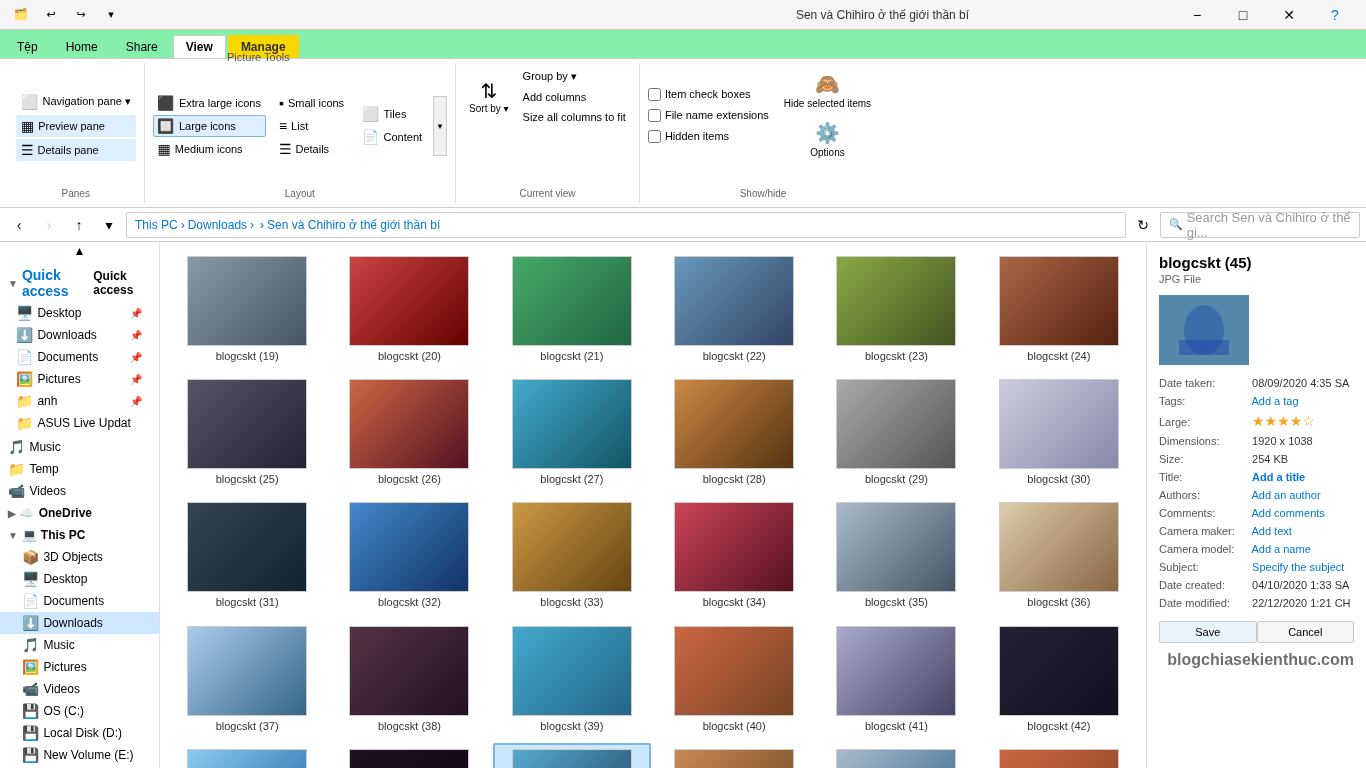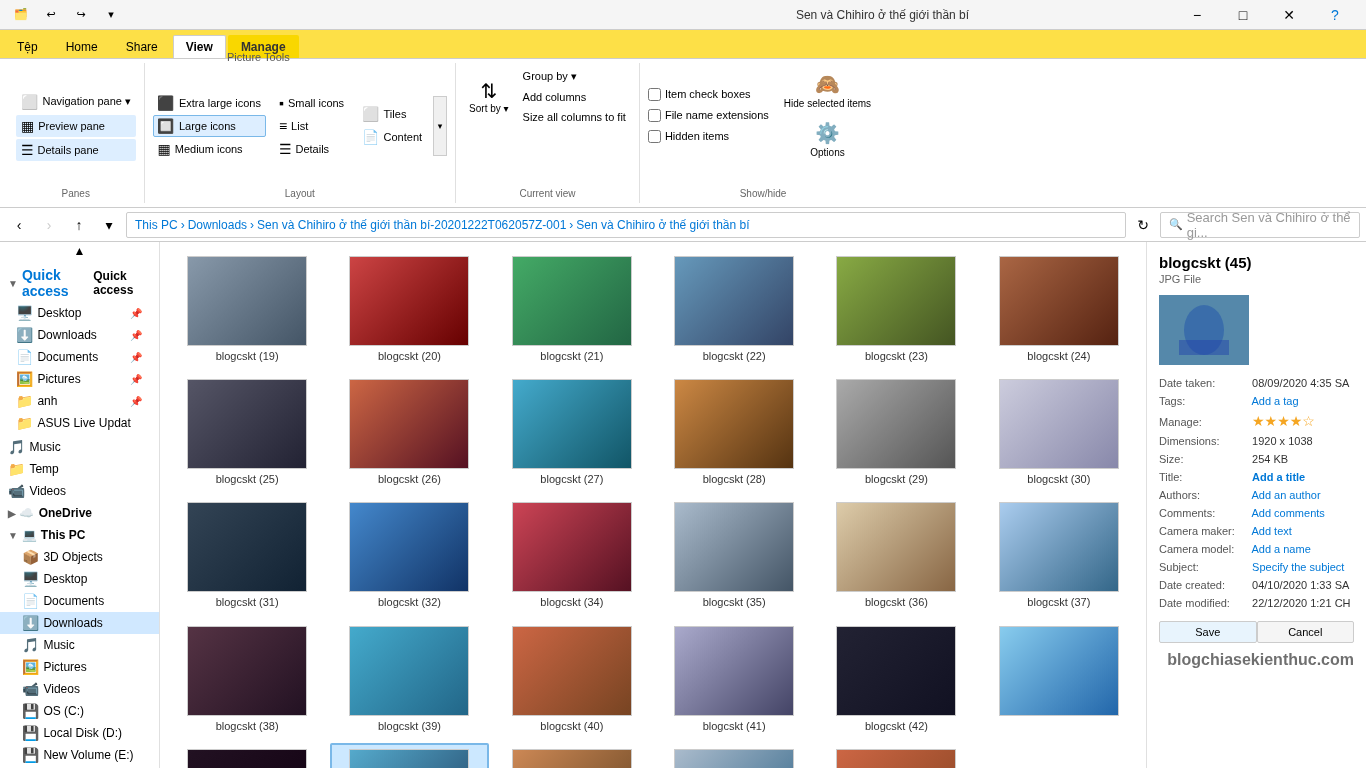--- a/index.html
+++ b/index.html
@@ -18,21 +18,21 @@
     .title-bar-title { flex: 1; text-align: center; font-size: 12px; color: #333; }
     .title-bar-controls { display: flex; gap: 0; }
     .title-bar-btn {
       width: 46px; height: 30px; border: none; background: transparent;
       font-size: 14px; cursor: pointer; display: flex; align-items: center; justify-content: center;
     }
     .qat-btn { width: 26px; height: 26px; border: none; background: transparent; cursor: pointer; font-size: 11px; border-radius: 2px; }
 
     
     .ribbon {
-      background: #fde047;
+      background: #86efac;
       border-bottom: 1px solid #ccc;
     }
     .ribbon-tabs {
       display: flex;
       height: 28px;
       align-items: flex-end;
       padding: 0 4px;
     }
     .ribbon-tab {
       padding: 4px 12px;
@@ -393,21 +393,20 @@
 <div class="address-bar">
   <button class="nav-btn">‹</button>
   <button class="nav-btn" disabled="">›</button>
   <button class="nav-btn">↑</button>
   <button class="nav-btn">▾</button>
   <div class="address-path">
     <span>This PC</span>
     <span class="address-sep">›</span>
     <span>Downloads</span>
     <span class="address-sep">›</span>
-    <span>Sen và Chihiro ở thế giới thần bí-20201222T062057Z-001</span>
     <span class="address-sep">›</span>
     <span>Sen và Chihiro ở thế giới thần bí</span>
   </div>
   <button class="refresh-btn">↻</button>
   <div class="search-box">
     <span>🔍</span>
     <span style="color:#999;font-size:13px;">Search Sen và Chihiro ở thể gi...</span>
   </div>
 </div>
 
@@ -565,20 +564,24 @@
         <div class="file-thumb thumb-30" style="background: linear-gradient(135deg, rgb(204, 204, 221), rgb(136, 136, 170));"></div>
         <div class="file-name">blogcskt (30)</div>
       </div>
       <div class="file-item">
         <div class="file-thumb thumb-31" style="background: linear-gradient(135deg, rgb(51, 68, 85), rgb(17, 34, 51));"></div>
         <div class="file-name">blogcskt (31)</div>
       </div>
       <div class="file-item">
         <div class="file-thumb thumb-32" style="background: linear-gradient(135deg, rgb(68, 136, 204), rgb(17, 51, 102));"></div>
         <div class="file-name">blogcskt (32)</div>
+      </div>
+      <div class="file-item">
+        <div class="file-thumb thumb-33" style="background: linear-gradient(135deg, rgb(204, 153, 68), rgb(102, 68, 17));"></div>
+        <div class="file-name">blogcskt (33)</div>
       </div>
       <div class="file-item">
         <div class="file-thumb thumb-34" style="background: linear-gradient(135deg, rgb(204, 68, 85), rgb(85, 17, 34));"></div>
         <div class="file-name">blogcskt (34)</div>
       </div>
       <div class="file-item">
         <div class="file-thumb thumb-35" style="background: linear-gradient(135deg, rgb(170, 187, 204), rgb(68, 85, 102));"></div>
         <div class="file-name">blogcskt (35)</div>
       </div>
       <div class="file-item">
@@ -642,21 +645,21 @@
     </div>
     <div class="details-row">
       <span class="details-label">Date taken:</span>
       <span class="details-value plain">08/09/2020 4:35 SA</span>
     </div>
     <div class="details-row">
       <span class="details-label">Tags:</span>
       <span class="details-value" style="cursor:text;">Add a tag</span>
     </div>
     <div class="details-row">
-      <span class="details-label">Manage:</span>
+      <span class="details-label">Large:</span>
       <span class="details-stars">★★★★☆</span>
     </div>
     <div class="details-row">
       <span class="details-label">Dimensions:</span>
       <span class="details-value plain">1920 x 1038</span>
     </div>
     <div class="details-row">
       <span class="details-label">Size:</span>
       <span class="details-value plain">254 KB</span>
     </div>

